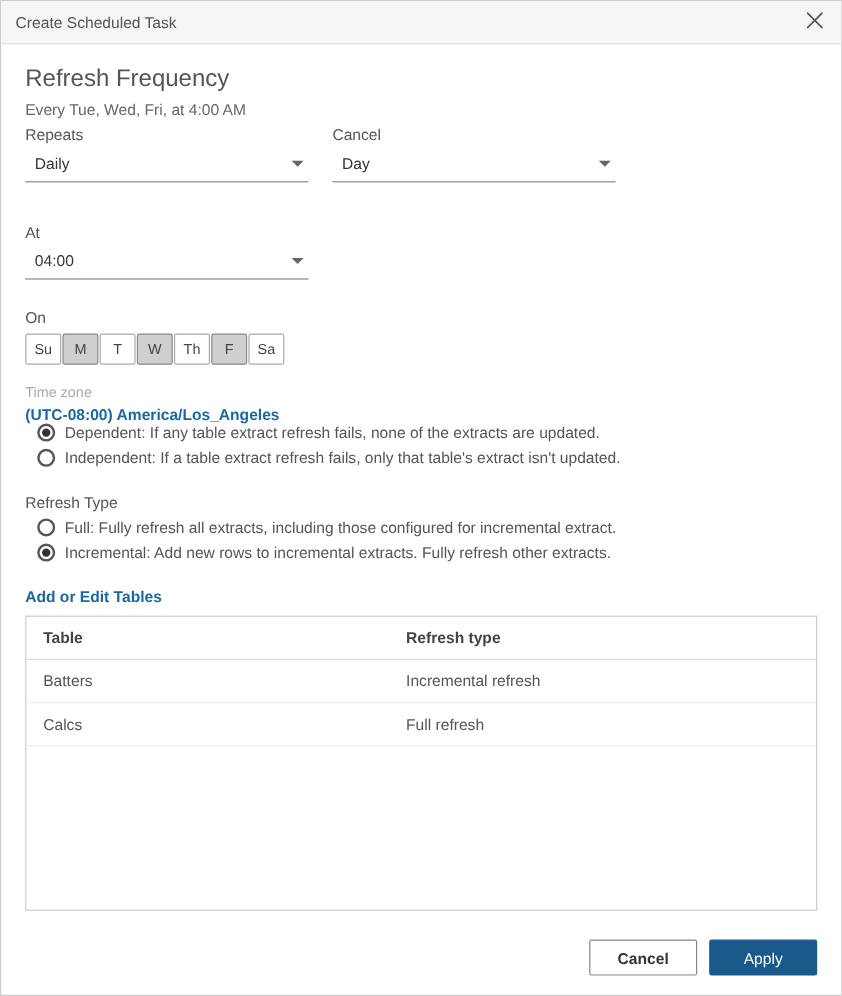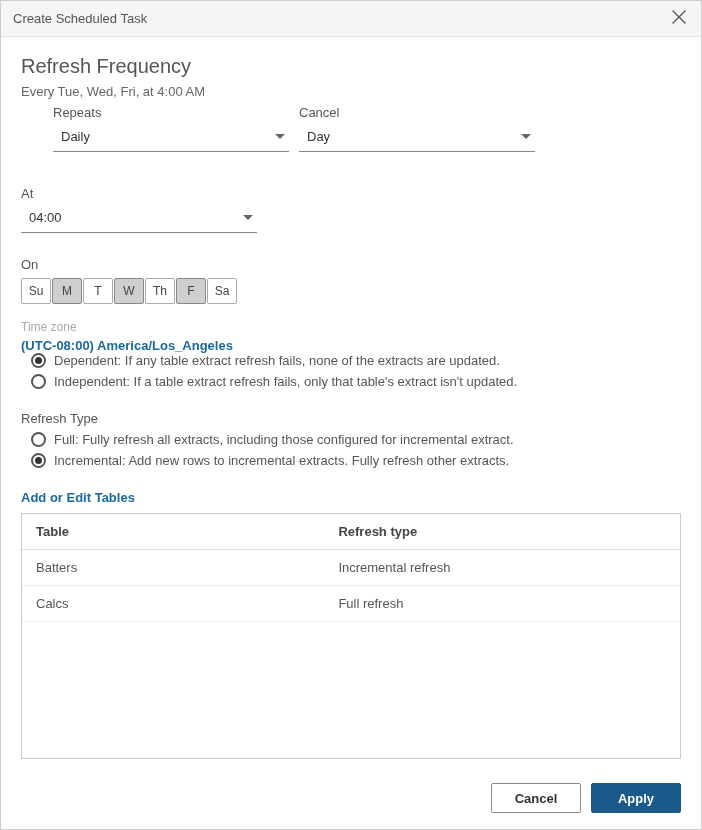--- a/index.html
+++ b/index.html
@@ -52,22 +52,21 @@
     color: #555;
     margin: 0 0 6px 0;
   }
   .subtext {
     color: #666;
     font-size: 13px;
     margin-bottom: 6px;
   }
   .row {
     display: flex;
-    gap: 10px;
-    margin-left: 32px;
+    gap: 20px;
   }
   .field {
     display: flex;
     flex-direction: column;
     width: 236px;
     margin-bottom: 14px;
   }
   .field-label {
     font-size: 13px;
     color: #555;
@@ -209,21 +208,21 @@
   .btn-secondary {
     background: #fff;
     border: 1px solid #888;
     color: #333;
     font-weight: 600;
   }
   .btn-primary {
     background: #1a5a8a;
     border: 1px solid #1a5a8a;
     color: #fff;
-    font-weight: 700;
+    font-weight: 400;
   }
 </style>
 </head>
 <body>
 
 <div class="dialog">
 
   <div class="titlebar">
     <span class="title">Create Scheduled Task</span>
     <span class="close-x">

